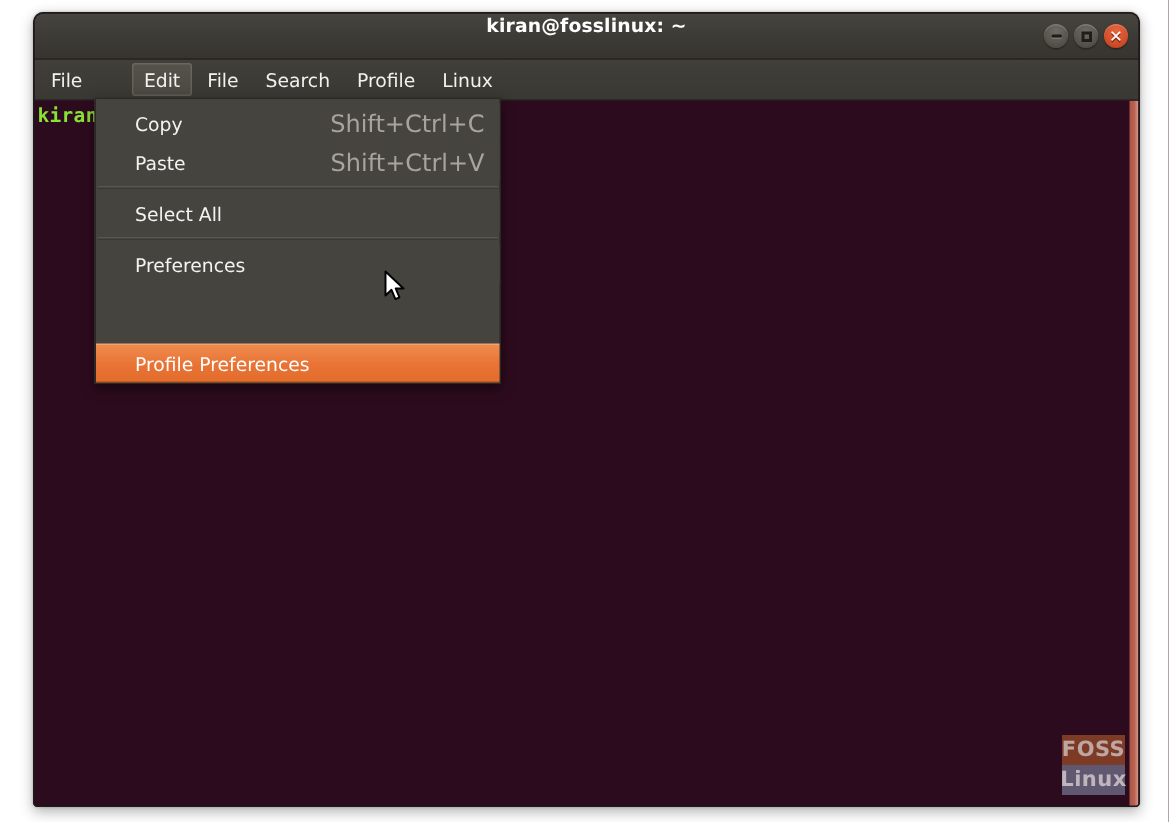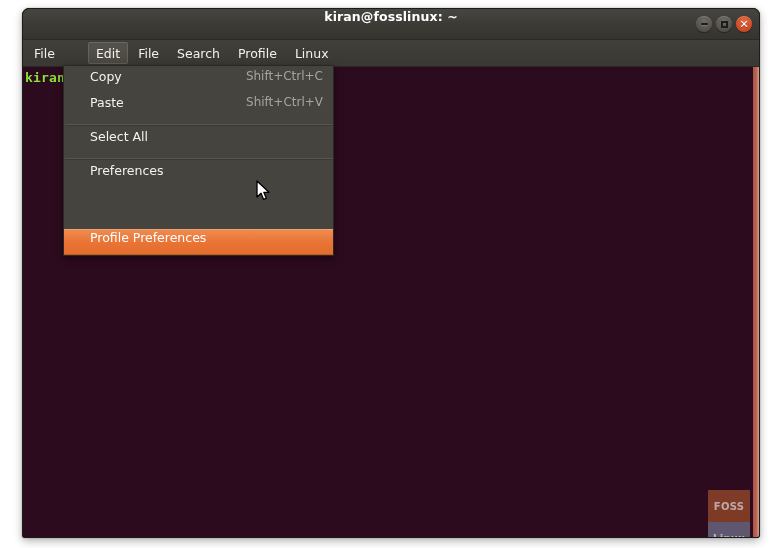--- a/index.html
+++ b/index.html
@@ -165,35 +165,36 @@
     background: #46443f;
     border: 1px solid #2a2824;
     box-shadow: 0 3px 8px rgba(0,0,0,0.45);
     padding: 3px 0 0 0;
     z-index: 50;
     box-sizing: border-box;
   }
   .menu-item {
     position: relative;
     display: flex;
+    align-items: center;
     height: 26px;
     padding: 0 10px 0 26px;
     color: #f4f3f1;
     font-size: 12.5px;
     cursor: default;
     user-select: none;
     background: #46443f;
   }
   .menu-item .label {
     flex: 0 0 auto;
   }
   .menu-item .accel {
     margin-left: auto;
     color: #a8a49d;
-    font-size: 12px;
+    font-size: 16px;
   }
   .menu-item.highlighted {
     background: linear-gradient(to bottom, #ef8b4e 0%, #e87334 55%, #e26d2d 100%);
     color: #ffffff;
     border-top: 1px solid #f0a272;
     border-bottom: 1px solid #c95a1e;
     height: 24px;
     margin-top: 40px;
   }
   .menu-separator {
@@ -217,24 +218,24 @@
     position: absolute;
     right: 9px;
     bottom: 7px;
     width: 42px;
     height: 40px;
     z-index: 60;
     opacity: 0.72;
   }
   #watermark .wm-row {
     display: flex;
-    height: 32px;
+    height: 20px;
     align-items: center;
     justify-content: center;
-    font-size: 10px;
+    font-size: 14px;
     font-weight: bold;
     letter-spacing: 0.3px;
   }
   #watermark .wm-foss {
     background: rgba(226,120,50,0.62);
     color: rgba(255,240,230,0.92);
   }
   #watermark .wm-linux {
     background: rgba(160,180,215,0.62);
     color: rgba(255,255,255,0.95);

